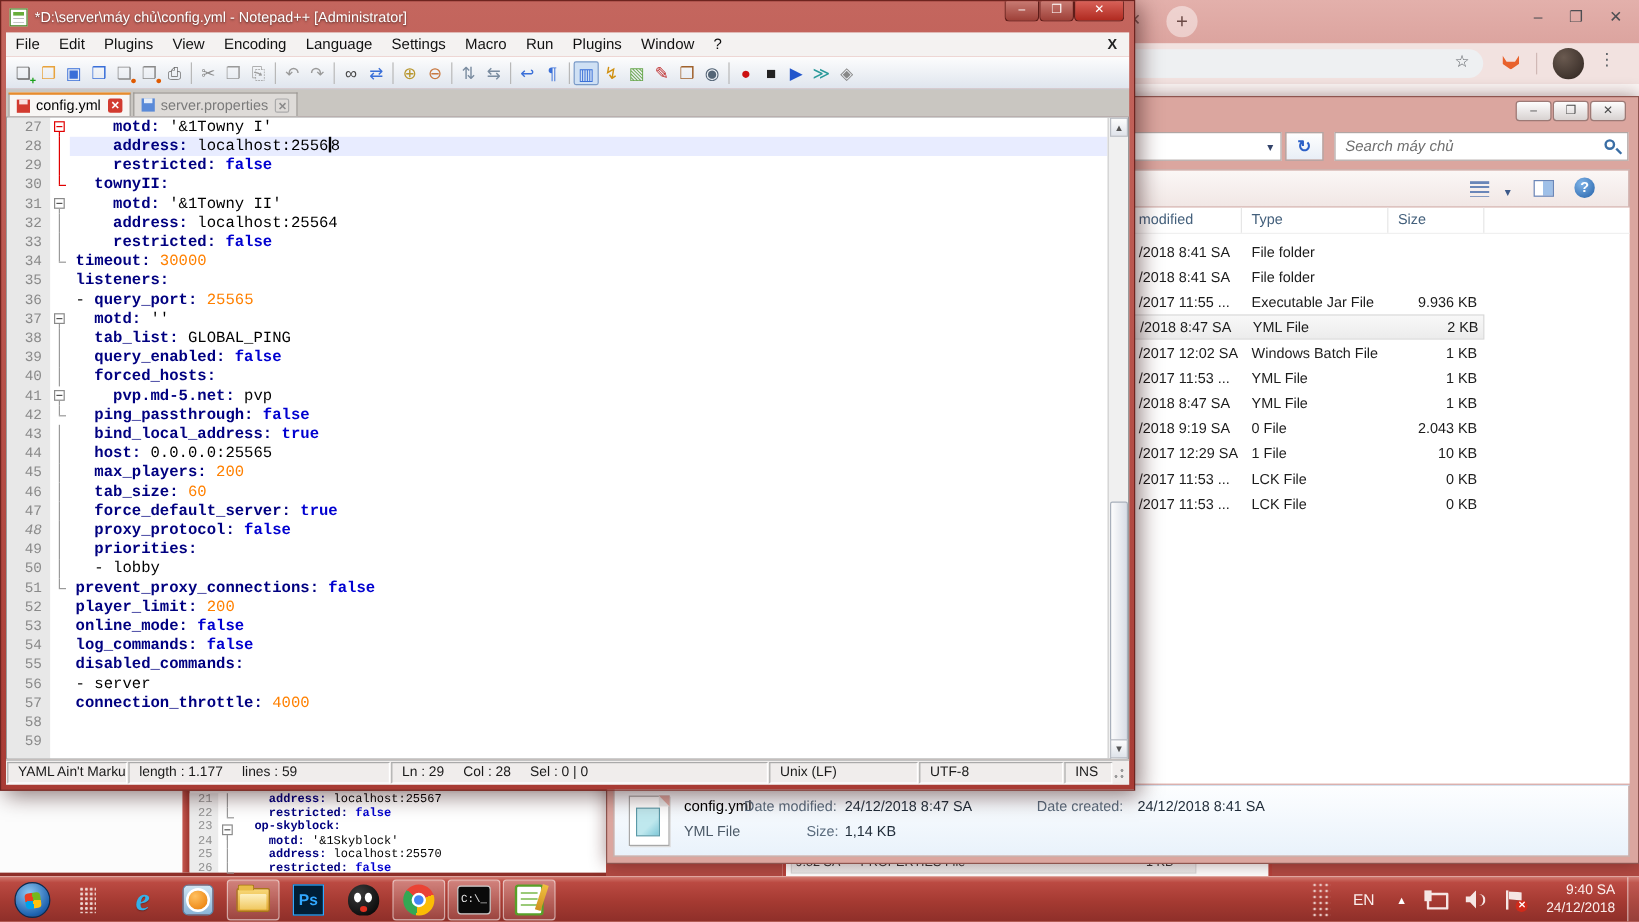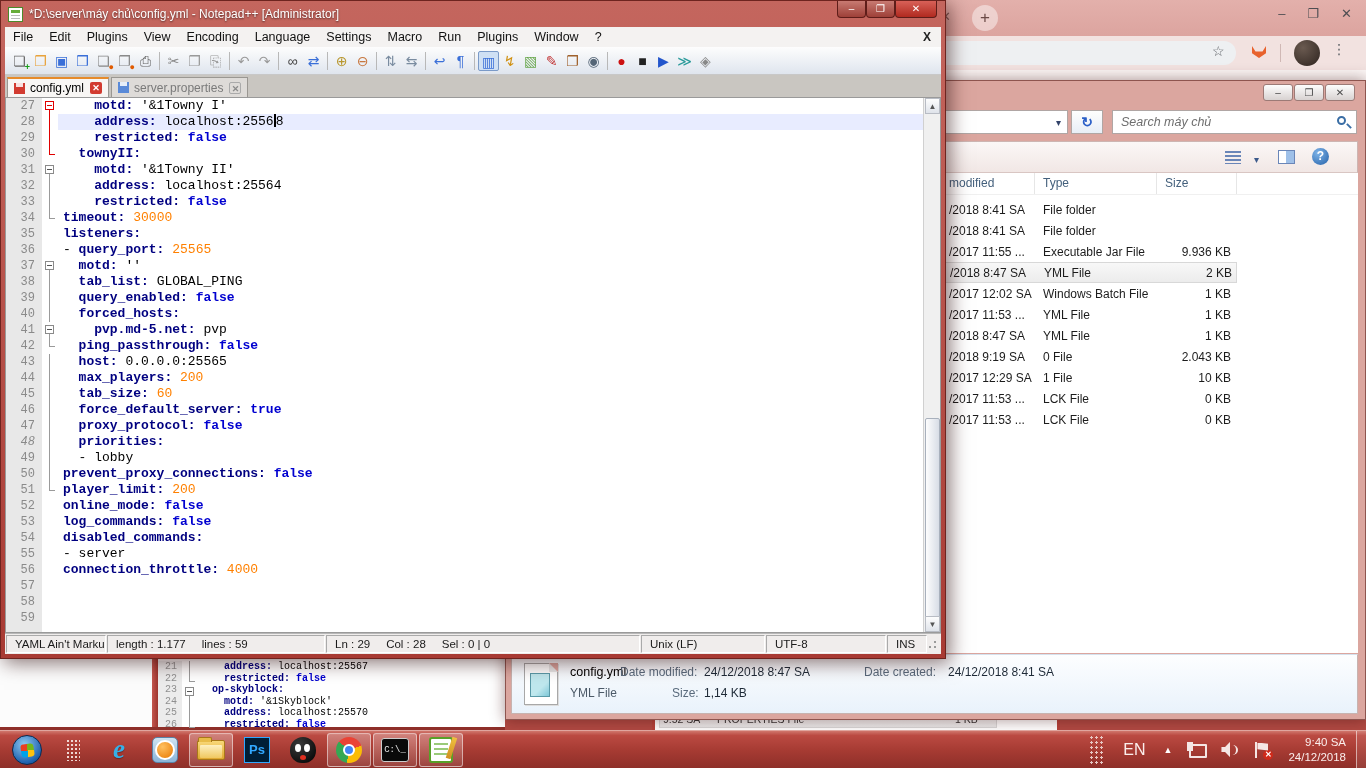--- a/index.html
+++ b/index.html
@@ -151,21 +151,21 @@
   .i-qq::before { content:""; position:absolute; left:5px; top:7px; width:6px; height:8px; border-radius:50%; background:#fff; box-shadow:9px 0 0 #fff; }
   .i-qq::after { content:""; position:absolute; left:10px; top:18px; width:6px; height:5px; border-radius:50%; background:#e03020; }
   .i-chrome { width:26px; height:26px; border-radius:50%; background:conic-gradient(from -50deg, #ea4335 0 120deg, #fbbc05 0 240deg, #34a853 0 360deg); position:relative; }
   .i-chrome::after { content:""; position:absolute; left:7px; top:7px; width:12px; height:12px; border-radius:50%; background:#4285f4; border:2px solid #fff; box-sizing:border-box; }
   .i-cmd { width:28px; height:24px; background:#0a0a0a; border:1px solid #cccccc; border-radius:3px; color:#e8e8e8; font-family:"Liberation Mono", monospace; font-size:9px; line-height:22px; text-align:center; }
   .i-npp { width:24px; height:26px; background:#fff; border:2px solid #58a028; border-radius:3px; position:relative; }
   .i-npp::before { content:""; position:absolute; left:3px; top:4px; right:3px; height:14px; background:repeating-linear-gradient(#9aca78 0 2px, #fff 2px 5px); }
   .i-npp::after { content:""; position:absolute; right:-3px; top:-2px; width:5px; height:22px; background:linear-gradient(#f0c040,#d09020); transform:rotate(18deg); }
   #tray { margin-left:auto; display:flex; align-items:center; height:100%; color:#fbeeec; }
   .tray-dots { width:16px; height:30px; background:radial-gradient(circle, #e8c8c4 1px, transparent 1.4px); background-size:5px 5px; margin-right:8px; }
-  .tray-lang { font-size:16px; margin:0 10px; }
+  .tray-lang { font-size:13px; margin:0 10px; }
   .tray-up { font-size:9px; margin:0 8px; color:#fff; }
   .tray-net { width:20px; height:16px; position:relative; margin:0 7px; }
   .tray-net::before { content:""; position:absolute; right:0; top:2px; width:14px; height:10px; border:2px solid #f5e6e4; border-radius:1px; }
   .tray-net::after { content:""; position:absolute; left:0; top:0; width:6px; height:9px; background:#f5e6e4; }
   .tray-vol { width:18px; height:16px; position:relative; margin:0 7px; }
   .tray-vol::before { content:""; position:absolute; left:0; top:4px; border-width:8px 0 8px 0; width:9px; height:8px; background:#f5e6e4; clip-path:polygon(0 35%, 40% 35%, 100% 0, 100% 100%, 40% 65%, 0 65%); top:0; height:16px; }
   .tray-vol::after { content:""; position:absolute; right:1px; top:3px; width:9px; height:10px; border-right:2px solid #f5e6e4; border-radius:50%; }
   .tray-flag { width:16px; height:16px; position:relative; margin:0 8px; }
   .tray-flag::before { content:""; position:absolute; left:1px; top:0; width:2px; height:16px; background:#f5e6e4; }
   .tray-flag::after { content:""; position:absolute; left:3px; top:1px; width:11px; height:8px; background:#f5e6e4; clip-path:polygon(0 0,100% 15%,100% 100%,0 85%); }
@@ -496,20 +496,21 @@
         <div class="cline" style="height: 16px; line-height: 16px;"><span class="tk-k">    restricted:</span><span class="tk-b"> false</span></div>
         <div class="cline" style="height: 16px; line-height: 16px;"><span class="tk-k">timeout:</span><span class="tk-n"> 30000</span></div>
         <div class="cline" style="height: 16px; line-height: 16px;"><span class="tk-k">listeners:</span></div>
         <div class="cline" style="height: 16px; line-height: 16px;"><span class="tk-p">- </span><span class="tk-k">query_port:</span><span class="tk-n"> 25565</span></div>
         <div class="cline" style="height: 16px; line-height: 16px;"><span class="tk-k">  motd:</span><span class="tk-p"> ''</span></div>
         <div class="cline" style="height: 16px; line-height: 16px;"><span class="tk-k">  tab_list:</span><span class="tk-p"> GLOBAL_PING</span></div>
         <div class="cline" style="height: 16px; line-height: 16px;"><span class="tk-k">  query_enabled:</span><span class="tk-b"> false</span></div>
         <div class="cline" style="height: 16px; line-height: 16px;"><span class="tk-k">  forced_hosts:</span></div>
         <div class="cline" style="height: 16px; line-height: 16px;"><span class="tk-k">    pvp.md-5.net:</span><span class="tk-p"> pvp</span></div>
         <div class="cline" style="height: 16px; line-height: 16px;"><span class="tk-k">  ping_passthrough:</span><span class="tk-b"> false</span></div>
+        <div class="cline" style="height: 16px; line-height: 16px;"><span class="tk-k">  bind_local_address:</span><span class="tk-b"> true</span></div>
         <div class="cline" style="height: 16px; line-height: 16px;"><span class="tk-k">  host:</span><span class="tk-p"> 0.0.0.0:25565</span></div>
         <div class="cline" style="height: 16px; line-height: 16px;"><span class="tk-k">  max_players:</span><span class="tk-n"> 200</span></div>
         <div class="cline" style="height: 16px; line-height: 16px;"><span class="tk-k">  tab_size:</span><span class="tk-n"> 60</span></div>
         <div class="cline" style="height: 16px; line-height: 16px;"><span class="tk-k">  force_default_server:</span><span class="tk-b"> true</span></div>
         <div class="cline" style="height: 16px; line-height: 16px;"><span class="tk-k">  proxy_protocol:</span><span class="tk-b"> false</span></div>
         <div class="cline" style="height: 16px; line-height: 16px;"><span class="tk-k">  priorities:</span></div>
         <div class="cline" style="height: 16px; line-height: 16px;"><span class="tk-p">  - lobby</span></div>
         <div class="cline" style="height: 16px; line-height: 16px;"><span class="tk-k">prevent_proxy_connections:</span><span class="tk-b"> false</span></div>
         <div class="cline" style="height: 16px; line-height: 16px;"><span class="tk-k">player_limit:</span><span class="tk-n"> 200</span></div>
         <div class="cline" style="height: 16px; line-height: 16px;"><span class="tk-k">online_mode:</span><span class="tk-b"> false</span></div>

